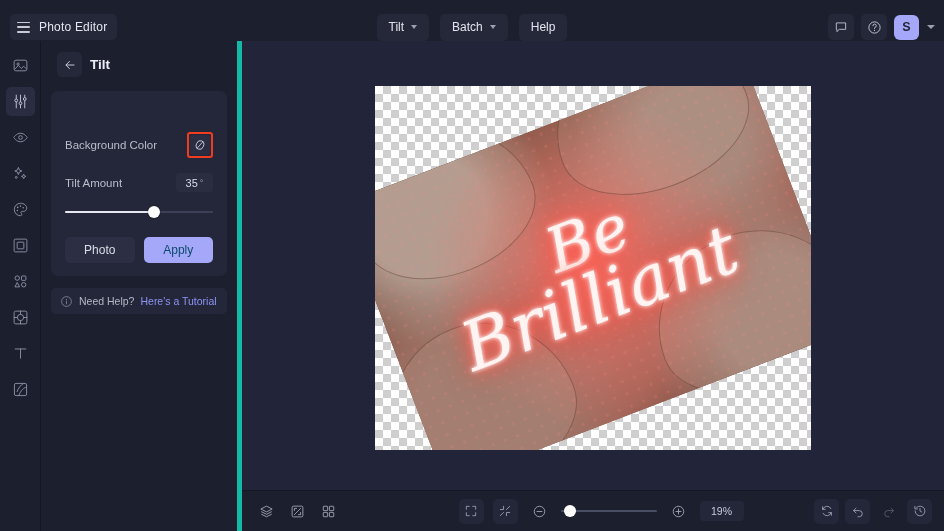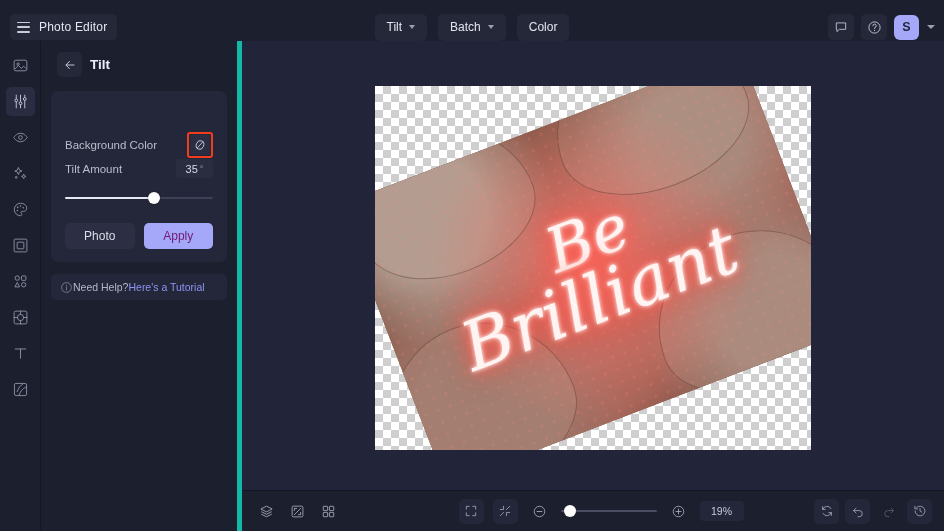--- a/index.html
+++ b/index.html
@@ -138,21 +138,21 @@
     cursor: pointer;
   }
   .swatch {
     width: 20px; height: 20px;
     border-radius: 3px;
     background: #2b2e42;
     display: flex; align-items: center; justify-content: center;
   }
   .swatch svg { stroke: #dfe1ec; fill: none; stroke-width: 1.3; }
 
-  .row2 { margin-top: 1px; }
+  .row2 { margin-top: 15px; }
   .value-box {
     min-width: 37px; height: 19px;
     background: #2a2d40;
     border-radius: 3px;
     display:flex; align-items:center; justify-content:center; gap:2px;
     padding: 0 6px;
     cursor: text;
   }
   .value-num { font-size: 11px; color: #d6d9e6; }
   .value-unit { font-size: 9px; color: #9a9eb0; }
@@ -179,28 +179,28 @@
   }
 
   .btn-row { display:flex; gap: 9px; margin-top: 18px; }
   .btn {
     flex: 1; height: 26px; border-radius: 5px;
     font-size: 12px; cursor: pointer; border: none;
     display:flex; align-items:center; justify-content:center;
     font-family: "Liberation Sans", sans-serif;
   }
   .btn-cancel { background: #2c2f43; color: #dadce8; }
-  .btn-apply { background: #a5a8f8; color: #701a75; }
+  .btn-apply { background: #a5a8f8; color: #0c4a6e; }
 
   .help {
     margin: 12px 10px 0 10px;
     height: 26px;
     background: #242739;
     border-radius: 5px;
-    display: flex; align-items: center; gap: 0;
+    display: flex; align-items: center; gap: 6px;
     padding: 0 9px;
     cursor: pointer;
   }
   .help svg { stroke:#9498ab; fill:none; stroke-width:1.3; }
   .help-text { font-size: 10.5px; color: #b4b7c6; white-space: nowrap; }
   .help-link { font-size: 10.5px; color: #8e93f5; }
 
   
   .stage {
     position: absolute; top: 41px; left: 242px;
@@ -321,21 +321,21 @@
     <div class="topbar-center">
       <button class="tb-btn">
         <span>Tilt</span>
         <span class="caret"></span>
       </button>
       <button class="tb-btn">
         <span>Batch</span>
         <span class="caret"></span>
       </button>
       <button class="tb-btn">
-        <span>Color</span>
+        <span>Help</span>
       </button>
     </div>
 
     <div class="topbar-right">
       <div class="ic-btn">
         <svg width="14" height="14" viewBox="0 0 24 24">
           <path d="M4 5h16v11H9l-4 4v-4H4z" stroke-linejoin="round"></path>
         </svg>
       </div>
       <div class="ic-btn">

